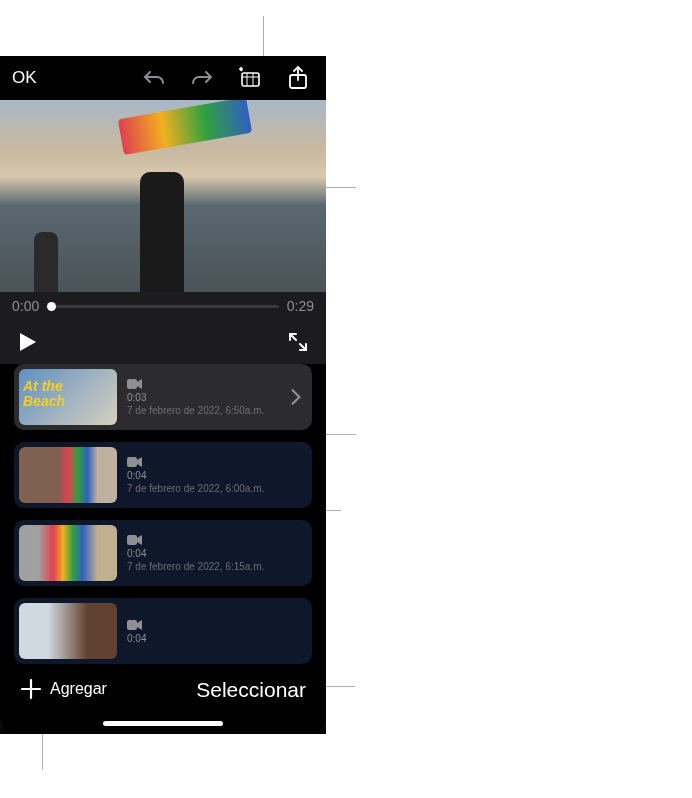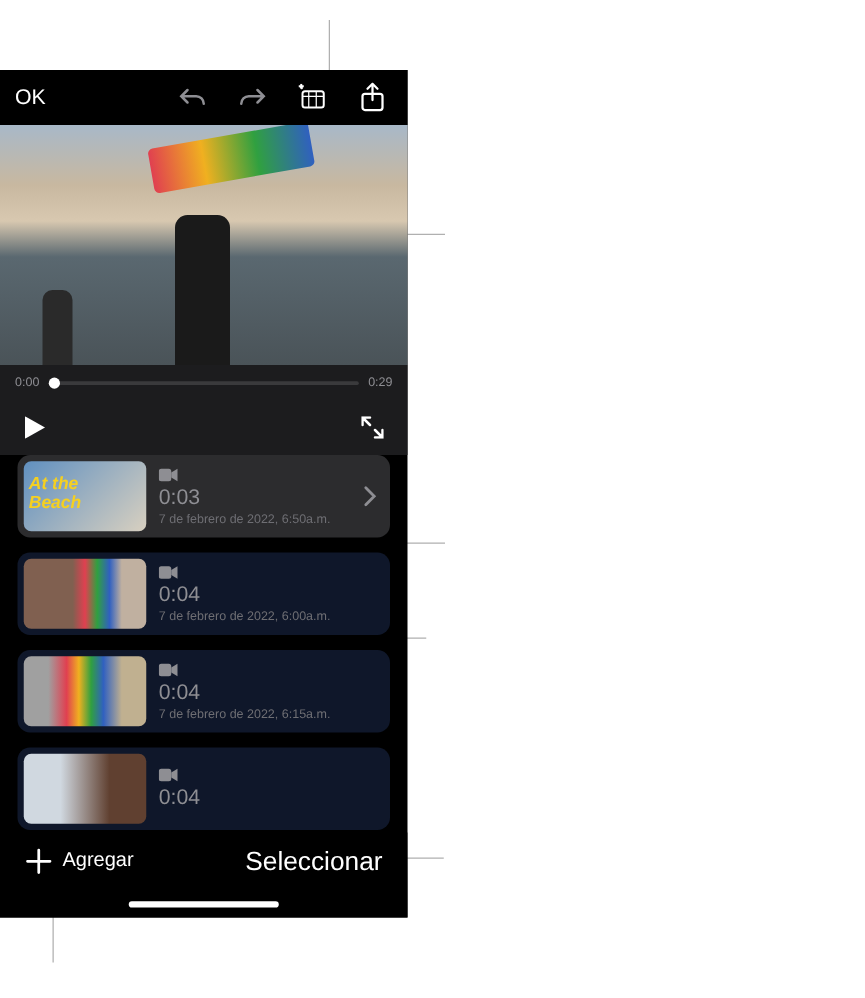--- a/index.html
+++ b/index.html
@@ -12,20 +12,21 @@
     }
     .phone-screen {
       position: absolute;
       left: 0;
       top: 56px;
       width: 326px;
       height: 678px;
       background: #000;
       display: flex;
       flex-direction: column;
+      border-radius: 17px;
     }
     .toolbar {
       height: 44px;
       display: flex;
       align-items: center;
       padding: 0 12px;
       gap: 8px;
       background: #000;
     }
     .ok-btn {
@@ -87,21 +88,21 @@
     .playback-bar {
       height: 28px;
       display: flex;
       align-items: center;
       padding: 0 12px;
       gap: 8px;
       background: #1c1c1e;
     }
     .time-text {
       color: #8e8e93;
-      font-size: 10px;
+      font-size: 14px;
     }
     .scrubber {
       flex: 1;
       height: 3px;
       background: #3a3a3c;
       border-radius: 2px;
       position: relative;
     }
     .scrubber-dot {
       position: absolute;
@@ -180,21 +181,21 @@
     .thumb-c { background: linear-gradient(90deg, #a0a0a0 20%, #e04050 35%, #f0b020 45%, #30a040 55%, #3060c0 65%, #c0b090 80%); }
     .thumb-d { background: linear-gradient(90deg, #d0d8e0 30%, #604030 70%); }
     .clip-meta {
       flex: 1;
       display: flex;
       flex-direction: column;
       gap: 2px;
     }
     .clip-dur {
       color: #8e8e93;
-      font-size: 17px;
+      font-size: 10px;
     }
     .clip-date {
       color: #6e6e73;
       font-size: 10px;
     }
     .chevron {
       color: #8e8e93;
       width: 12px;
       height: 18px;
     }

